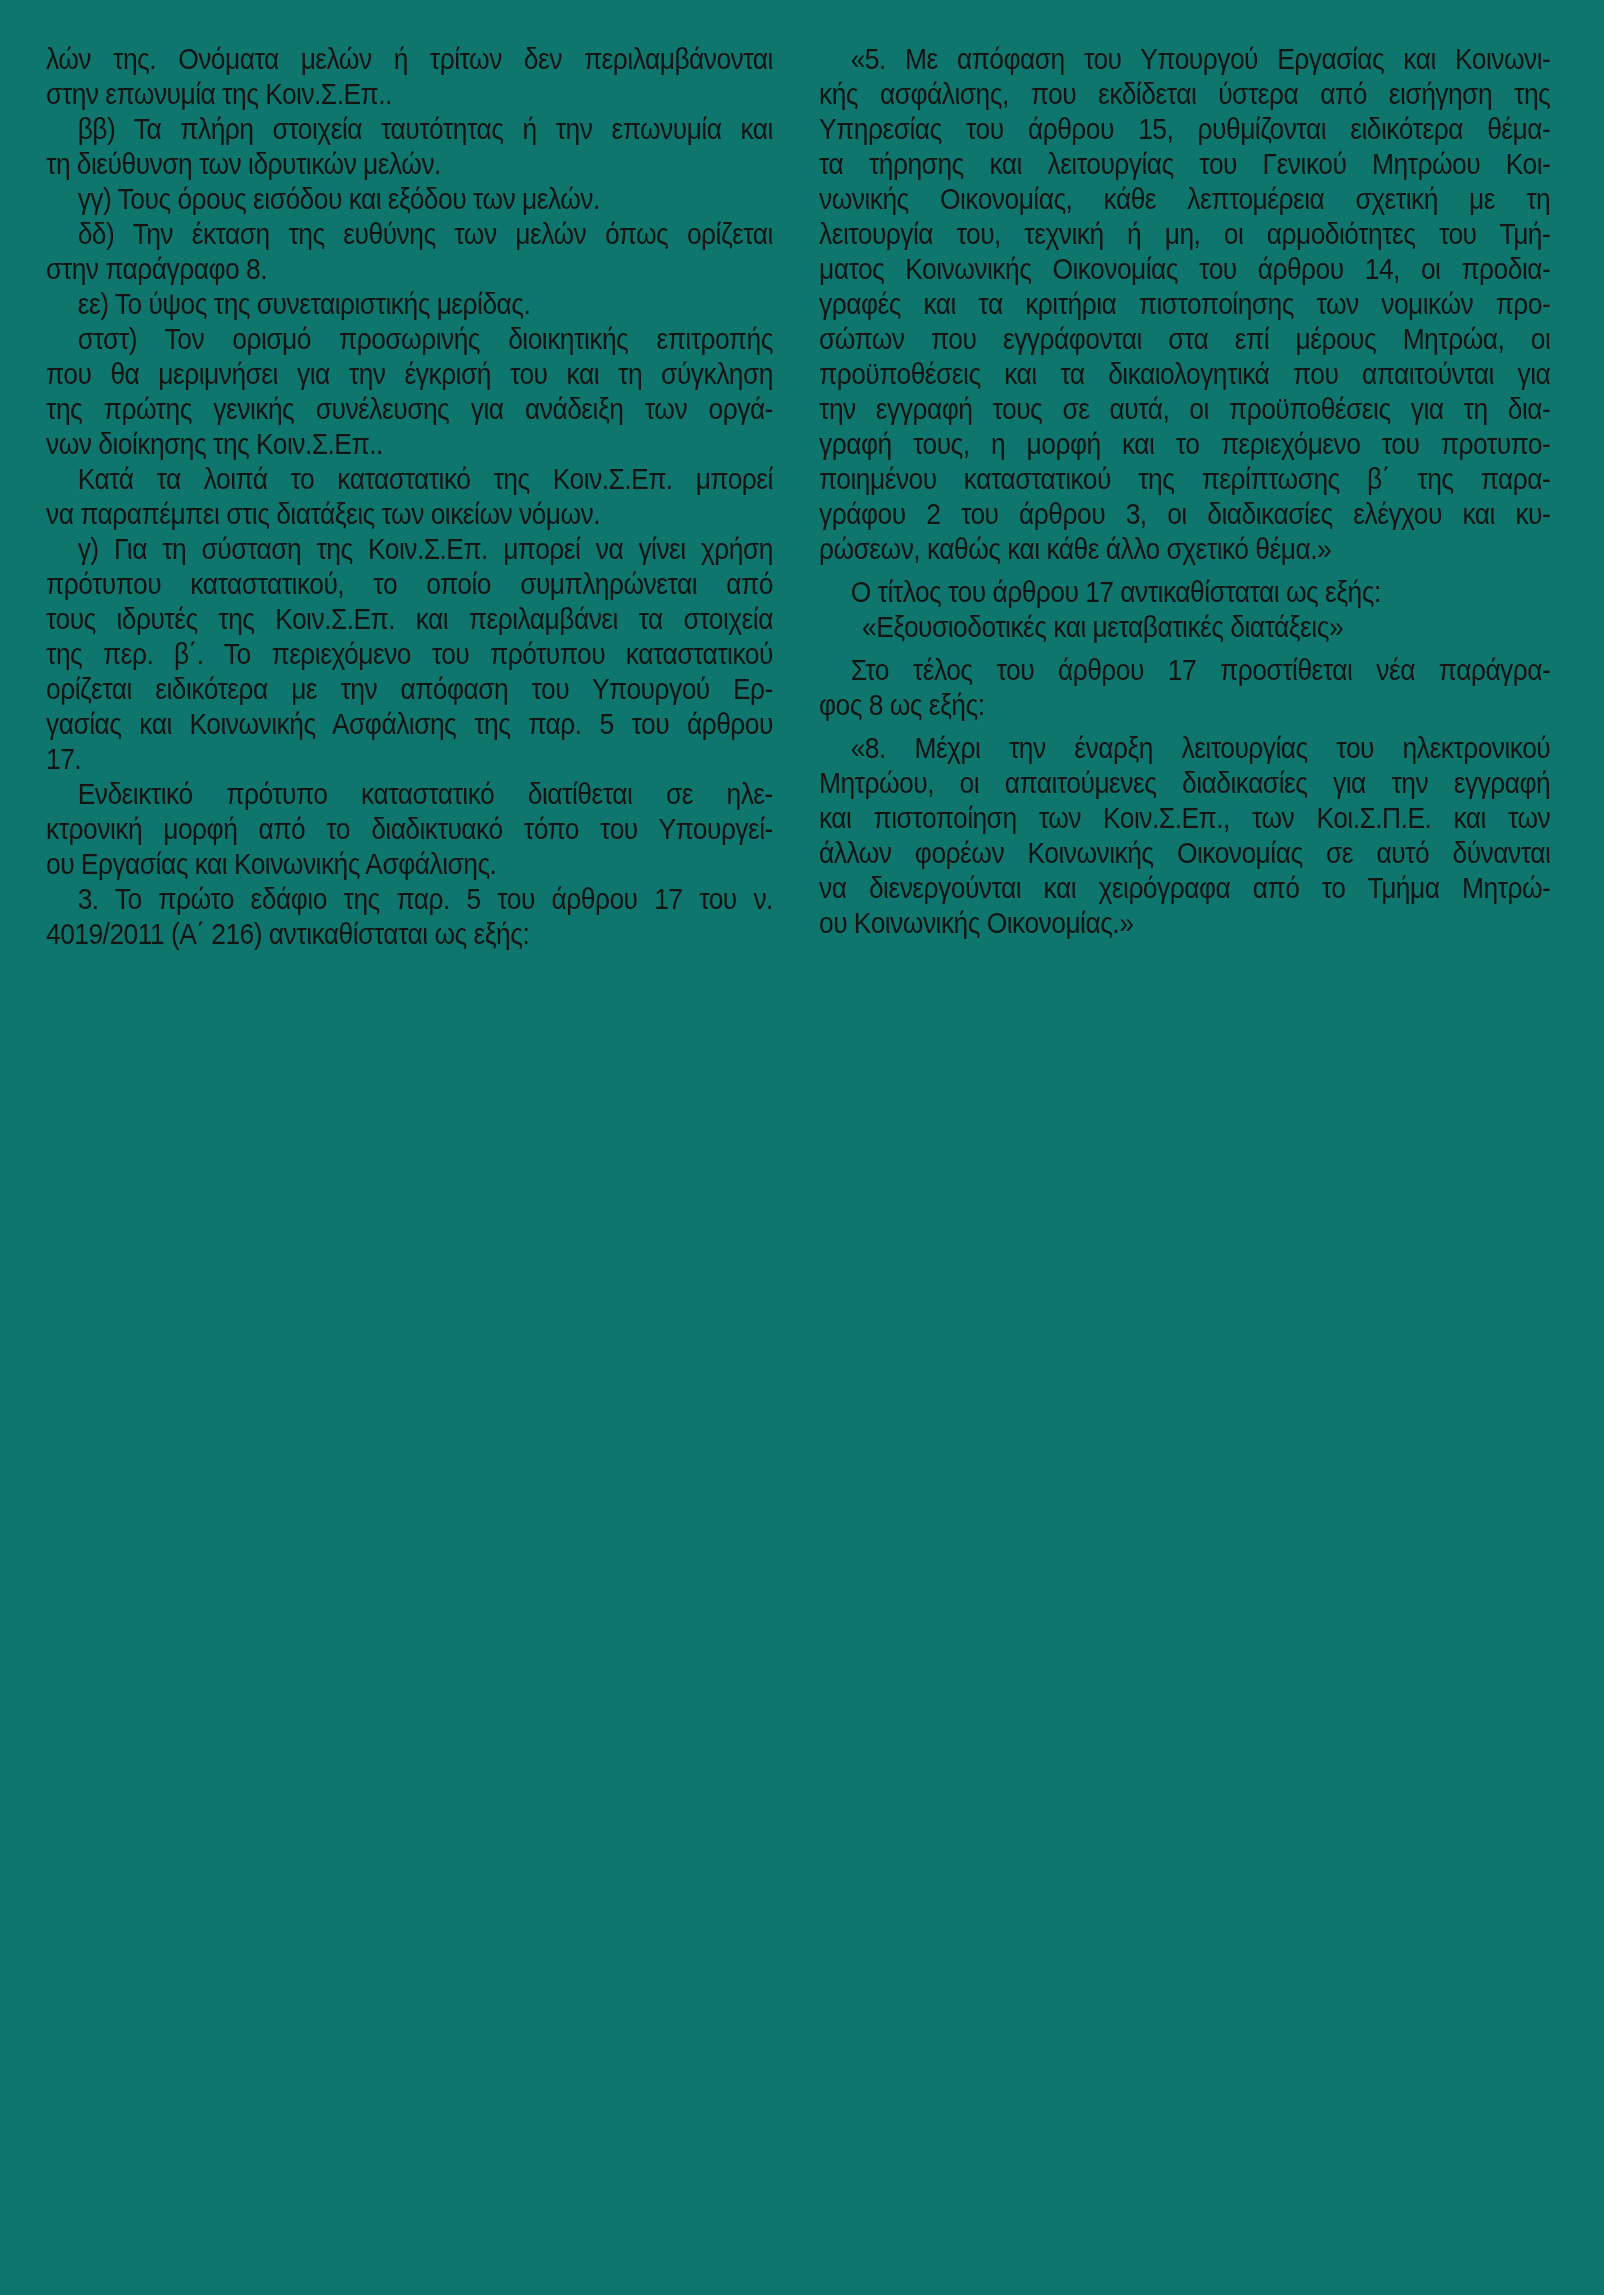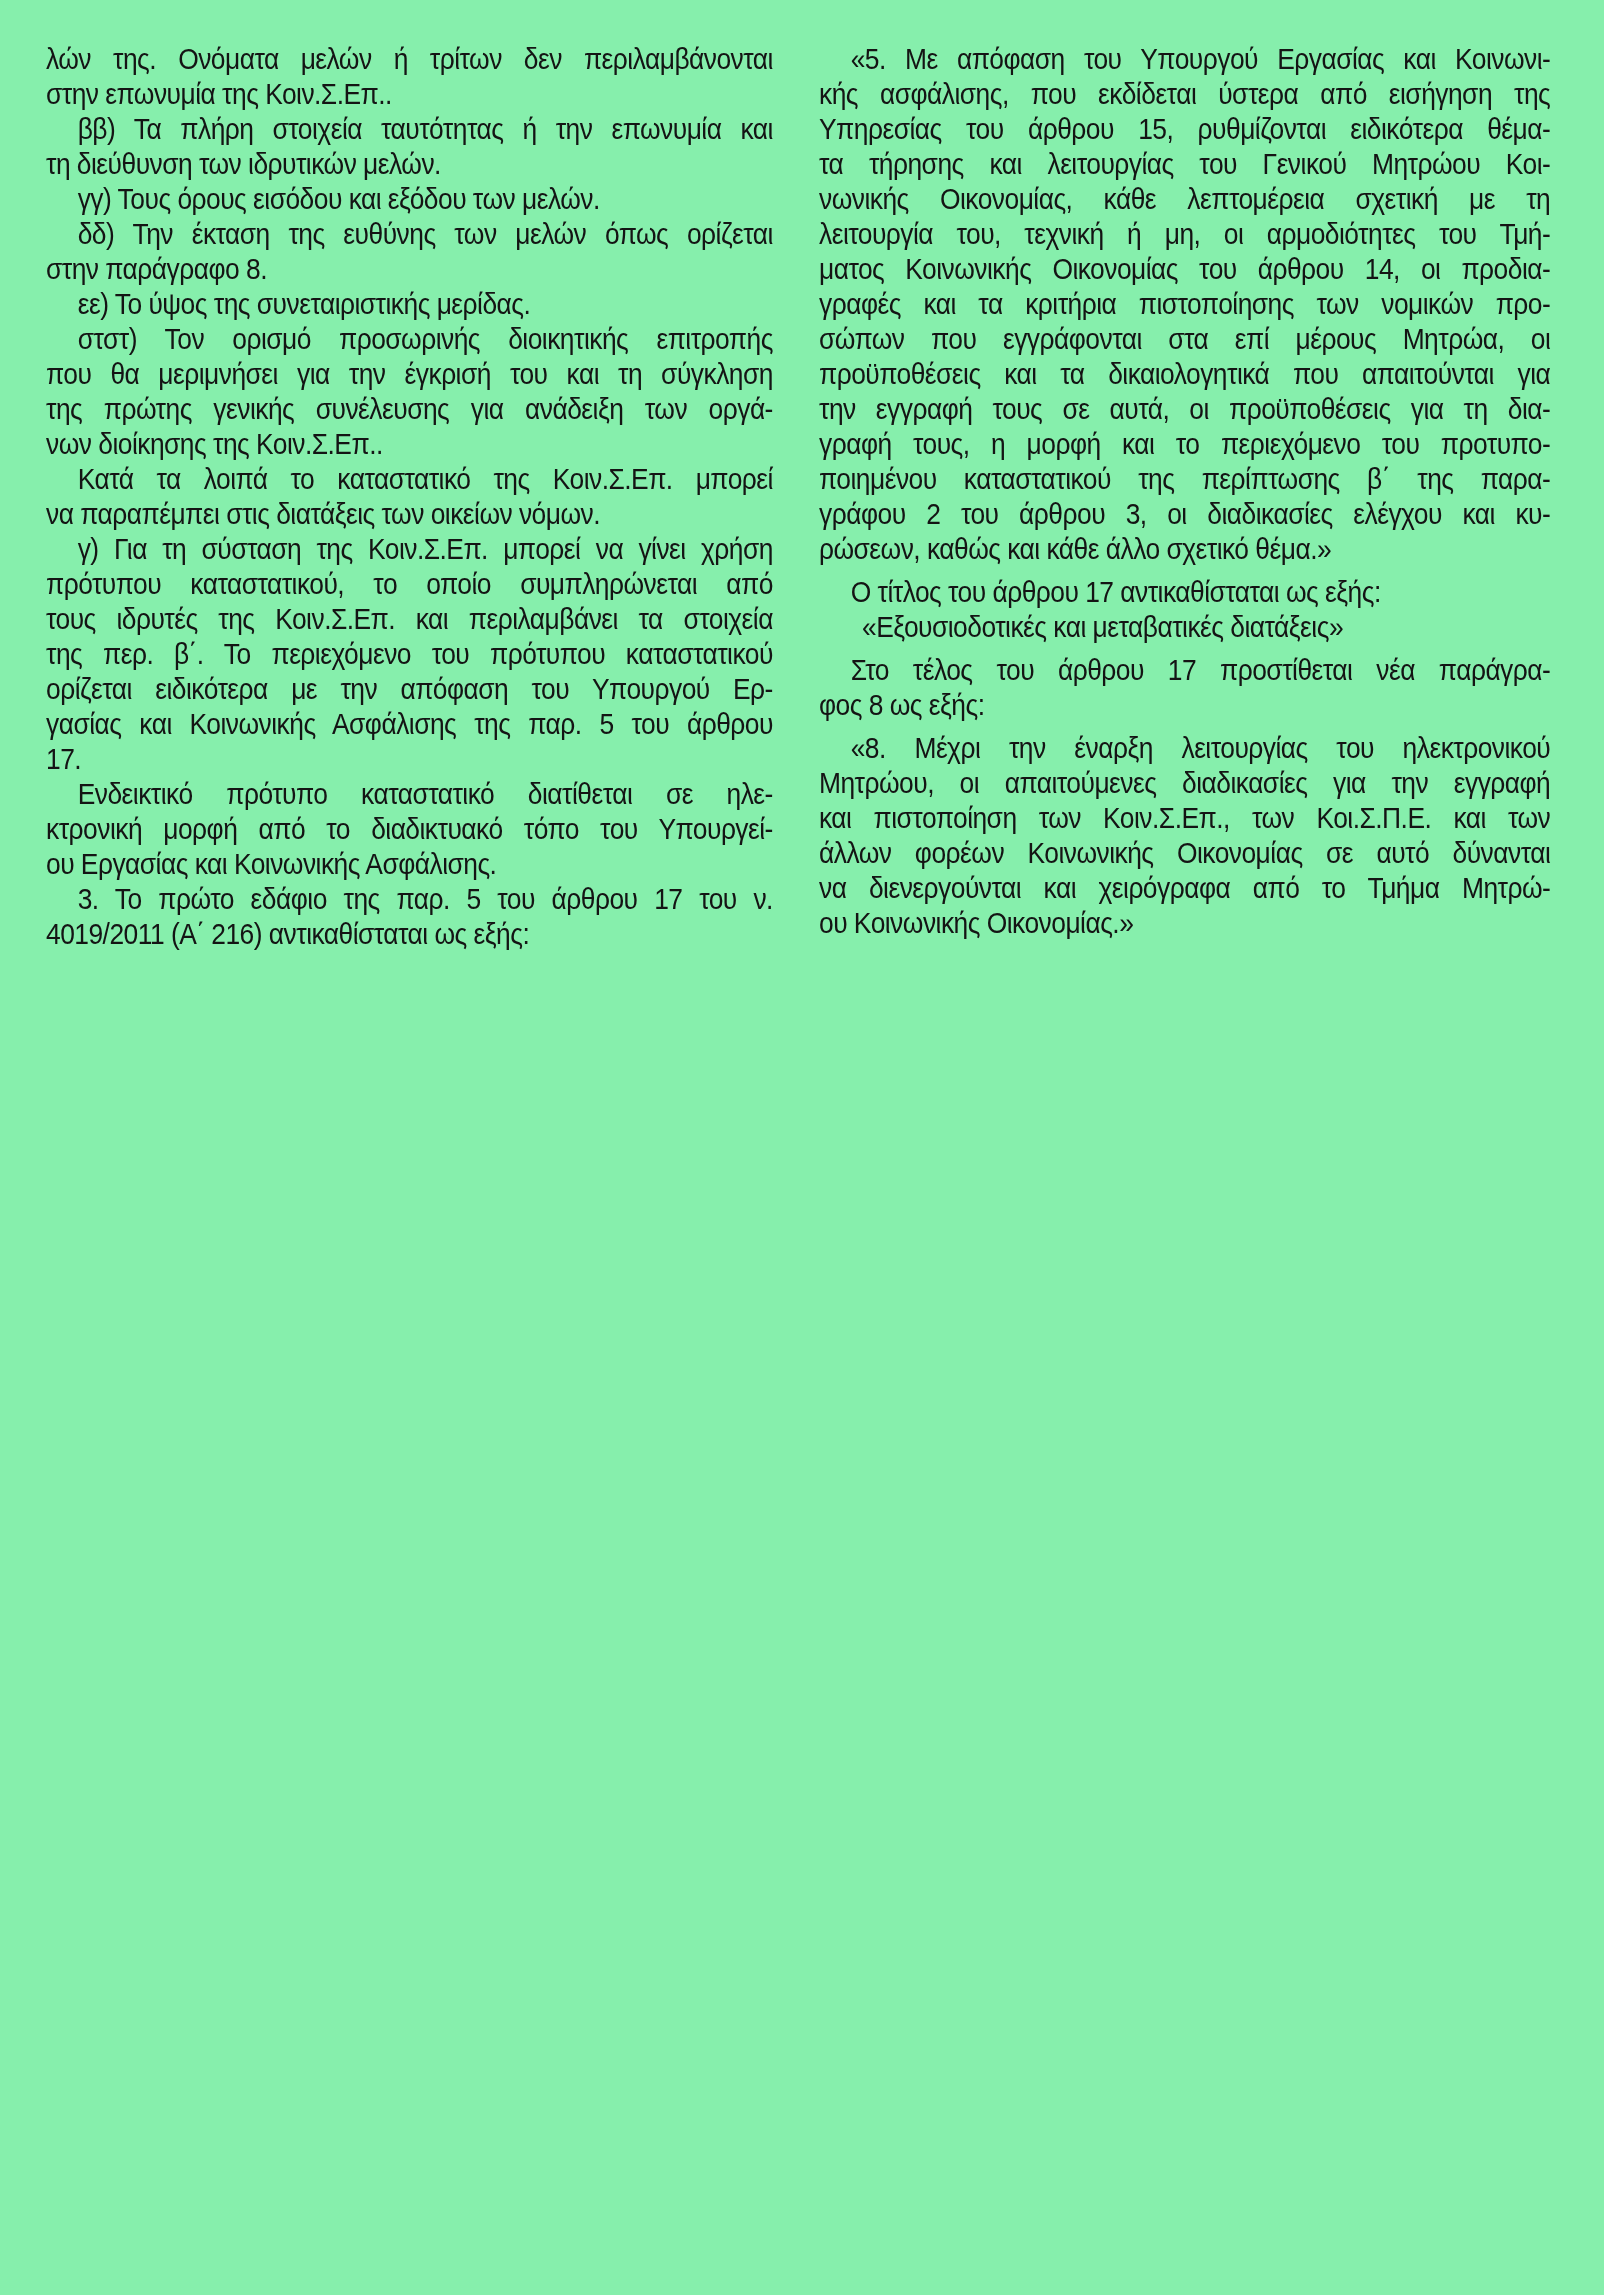--- a/index.html
+++ b/index.html
@@ -10,21 +10,21 @@
     width: 1605px;
     height: 2295px;
     background: #ffffff;
     position: relative;
     font-family: "Liberation Sans", sans-serif;
     overflow: hidden;
   }
   .page {
     position: absolute;
     inset: 0;
-    background: #86efac;
+    background: #0f766e;
   }
   .col {
     position: absolute;
     top: 41px;
     color: #141414;
     font-size: 30px;
     line-height: 35px;
     letter-spacing: -0.6px;
     transform: scaleX(0.88);
     transform-origin: 0 0;

